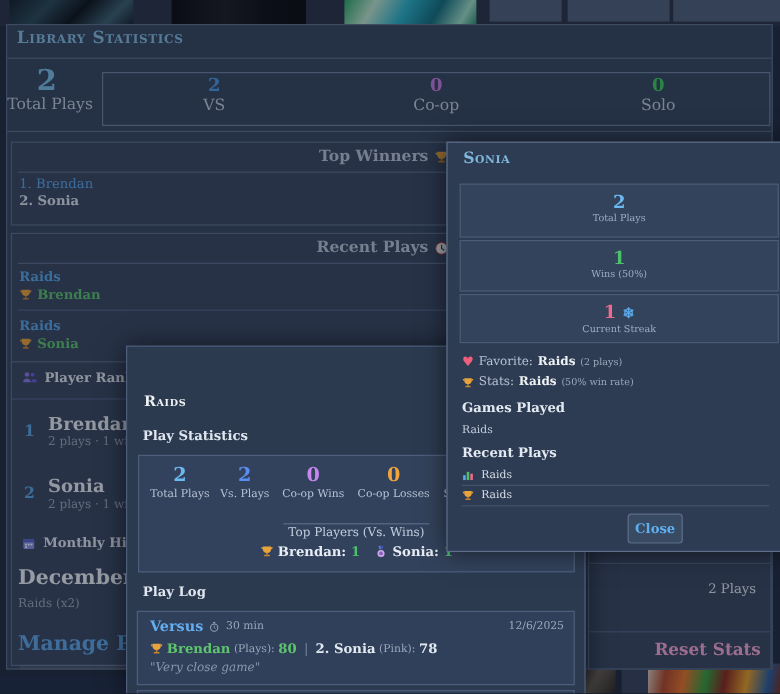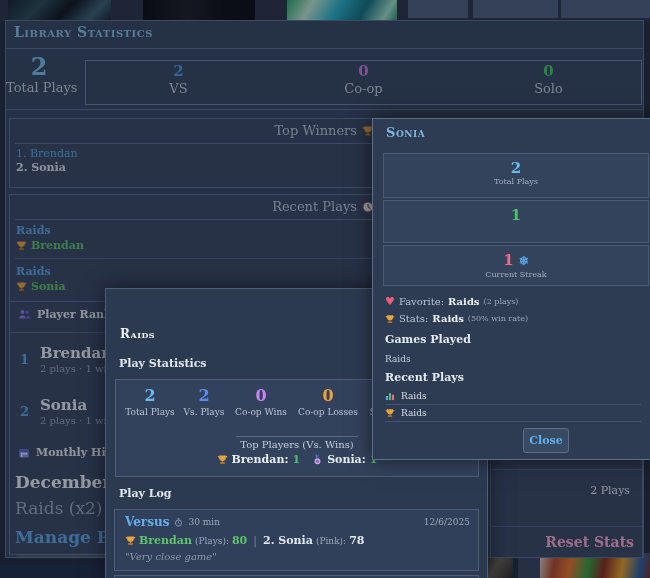--- a/index.html
+++ b/index.html
@@ -37,42 +37,42 @@
   .total-lbl{font-size:13px;color:#c3cedd;}
   .mode-box{left:79px;top:39px;width:555px;height:43px;border:1px solid #71819e;display:flex;}
   .mode-col{flex:1;text-align:center;padding-top:2px;}
   .mode-val{font-size:15px;font-weight:bold;line-height:17px;}
   .mode-lbl{font-size:13px;color:#c3cedd;line-height:17px;}
   .c-blue{color:#4d9de8;} .c-purple{color:#c77de0;} .c-green{color:#3ecf5e;}
 
   .card{background:#3b4a63;border:1px solid #5d6e8c;}
   .tw-card{left:3px;top:97px;width:372px;height:68px;}
   .card-head{position:absolute;right:8px;top:4px;display:flex;align-items:center;gap:5px;
-             font-size:13px;font-weight:normal;color:#bac6d8;}
+             font-size:13px;font-weight:bold;color:#bac6d8;}
   .card-rule{position:absolute;left:5px;right:5px;top:24px;border-top:1px solid #5d6e8c;}
   .tw-item1{left:6px;top:28px;font-size:11px;font-weight:normal;color:#5da8e8;}
   .tw-item2{left:6px;top:42px;font-size:11px;font-weight:bold;color:#dfe6ef;}
 
   .rp-card{left:3px;top:173px;width:372px;height:108px;}
   .rp-game{font-size:11px;font-weight:bold;color:#5da8e8;}
   .rp-player{display:flex;align-items:center;gap:4px;font-size:11px;font-weight:bold;color:#5ec46e;margin-top:2px;}
   .rp-e1{left:6px;top:29px;} .rp-e2{left:6px;top:70px;}
   .rp-mid-rule{position:absolute;left:5px;right:5px;top:63px;border-top:1px solid #55668a;}
 
   .rank-card{left:3px;top:280px;width:372px;height:252px;}
   .rank-head{position:absolute;left:8px;top:6px;display:flex;align-items:center;gap:6px;
              font-size:11px;font-weight:bold;color:#e3e9f1;}
   .rank-rule{position:absolute;left:0;right:0;top:30px;border-top:1px solid #55668a;}
   .rk-num{position:absolute;font-size:13px;font-weight:bold;color:#5da8e8;}
   .rk-name{position:absolute;font-size:15px;font-weight:bold;color:#e8edf4;}
   .rk-sub{position:absolute;font-size:10px;color:#9aa7bb;}
   .mh-head{position:absolute;left:8px;top:144px;display:flex;align-items:center;gap:6px;
            font-size:11px;font-weight:bold;color:#e3e9f1;}
   .mh-month{position:absolute;left:5px;top:170px;font-size:17px;font-weight:bold;color:#eef2f7;}
-  .mh-entry{position:absolute;left:5px;top:196px;font-size:17px;color:#9aa7bb;}
+  .mh-entry{position:absolute;left:5px;top:196px;font-size:10px;color:#9aa7bb;}
   .manage{position:absolute;left:5px;top:225px;font-size:17px;font-weight:bold;color:#5fa8e8;cursor:pointer;}
   .faint-bar{position:absolute;left:6px;top:252px;width:92px;height:4px;background:rgba(255,255,255,.08);border-radius:2px;}
 
   .mp-card{left:484px;top:420px;width:151px;height:115px;}
   .mp-rule1{position:absolute;left:0;right:0;top:27px;border-top:1px solid #55668a;}
   .mp-plays{position:absolute;right:12px;top:42px;font-size:11px;color:#e3e9f1;}
   .mp-rule2{position:absolute;left:0;right:0;top:84px;border-top:1px solid #55668a;}
   .mp-reset{position:absolute;right:8px;top:92px;font-size:14px;font-weight:bold;color:#f9a8d4;cursor:pointer;}
 
   
@@ -389,20 +389,21 @@
 
   <div class="abs pm">
     <div class="abs pm-title sc nowrap">Sonia</div>
 
     <div class="abs pm-card pm-c1">
       <div class="pm-val v-lblue">2</div>
       <div class="pm-lbl">Total Plays</div>
     </div>
     <div class="abs pm-card pm-c2">
       <div class="pm-val v-grn">1</div>
+      <div class="pm-lbl">Wins (50%)</div>
     </div>
     <div class="abs pm-card pm-c3">
       <div class="pm-val" style="color:#ef6a8a"><span>1</span> <span class="pm-flake">❄</span></div>
       <div class="pm-lbl">Current Streak</div>
     </div>
 
     <div class="pm-line pm-fav">
       <span class="pm-heart">♥</span>
       <span class="pm-line-lbl">Favorite:</span>
       <span class="pm-line-game">Raids</span>

